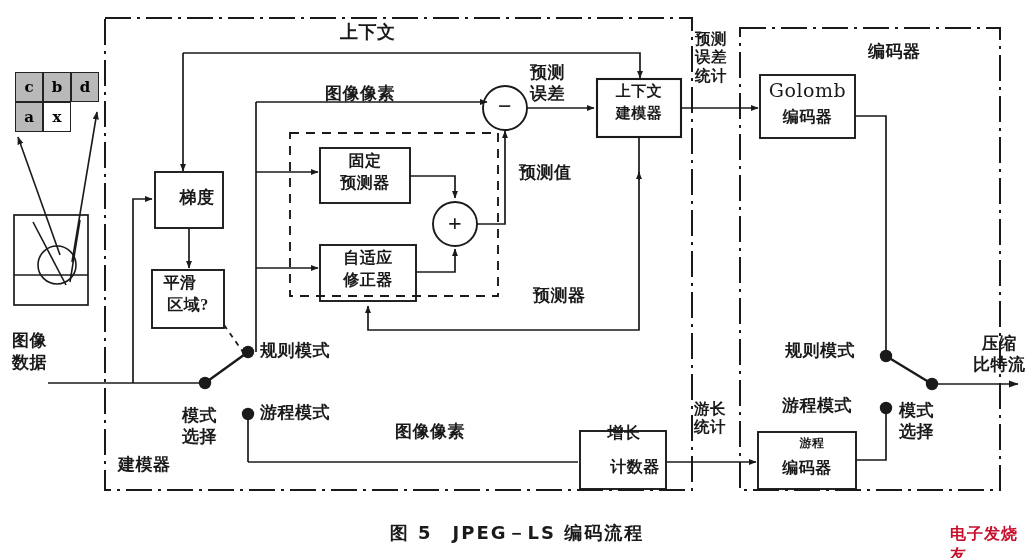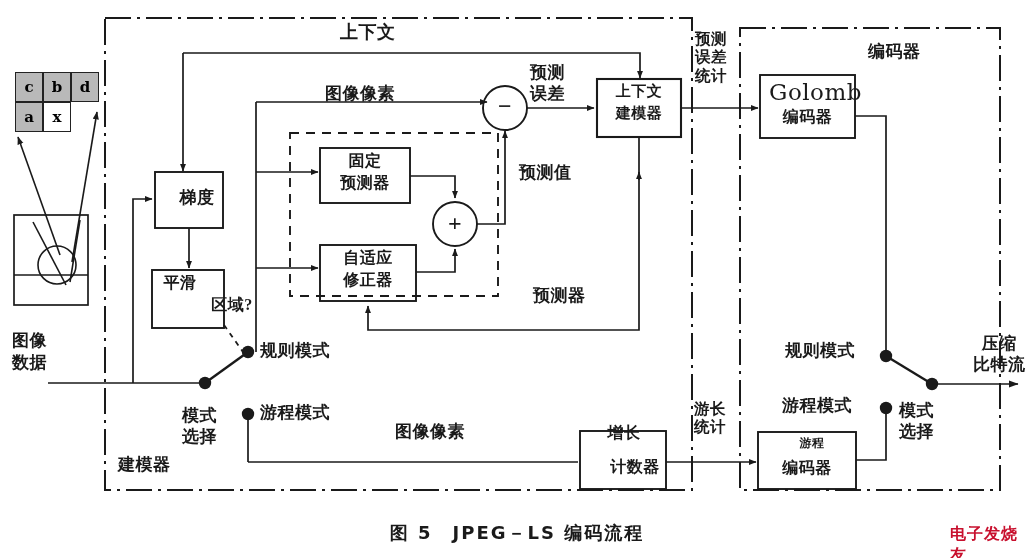--- a/index.html
+++ b/index.html
@@ -40,23 +40,22 @@
     font-size: 15.5px;
     font-weight: 600;
   }
   .boxlabel {
     text-align: center;
     font-size: 17px;
     font-weight: 600;
   }
   .golomb {
     font-family: "DejaVu Serif", "Liberation Serif", serif;
-    font-size: 23px;
+    font-size: 19px;
     font-weight: 500;
-    padding-left: 8px;
   }
   .cell-letter {
     font-family: "DejaVu Serif", "Liberation Serif", serif;
     font-size: 15px;
     font-weight: 700;
     text-align: center;
   }
   .caption {
     position: absolute;
     left: 0;
@@ -230,21 +229,21 @@
 
   <div class="lbl cn" style="left:118px; top:455px;">建模器</div>
 
   <div class="lbl cn" style="left:868px; top:42px;">编码器</div>
 
   <div class="lbl cn" style="left:533px; top:286px;">预测器</div>
 
   <div class="lbl boxlabel" style="left:155px; top:188px; width:68px;padding-left:8px;">梯度</div>
 
   <div class="lbl boxlabel" style="left:152px; top:274px; width:56px; font-size:16px;">平滑</div>
-  <div class="lbl boxlabel" style="left:152px; top:296px; width:72px; font-size:16px;padding-left:44px;">区域?</div>
+  <div class="lbl boxlabel" style="left:152px; top:296px; width:72px; font-size:16px;">区域?</div>
 
   <div class="lbl boxlabel" style="left:320px; top:152px; width:90px; font-size:16px;">固定</div>
   <div class="lbl boxlabel" style="left:320px; top:174px; width:90px; font-size:16px;">预测器</div>
 
   <div class="lbl boxlabel" style="left:320px; top:249px; width:96px; font-size:16px;">自适应</div>
   <div class="lbl boxlabel" style="left:320px; top:271px; width:96px; font-size:16px;">修正器</div>
 
   <div class="lbl boxlabel" style="left:597px; top:83px; width:84px; font-size:15px;">上下文</div>
   <div class="lbl boxlabel" style="left:597px; top:105px; width:84px; font-size:15px;">建模器</div>
 

